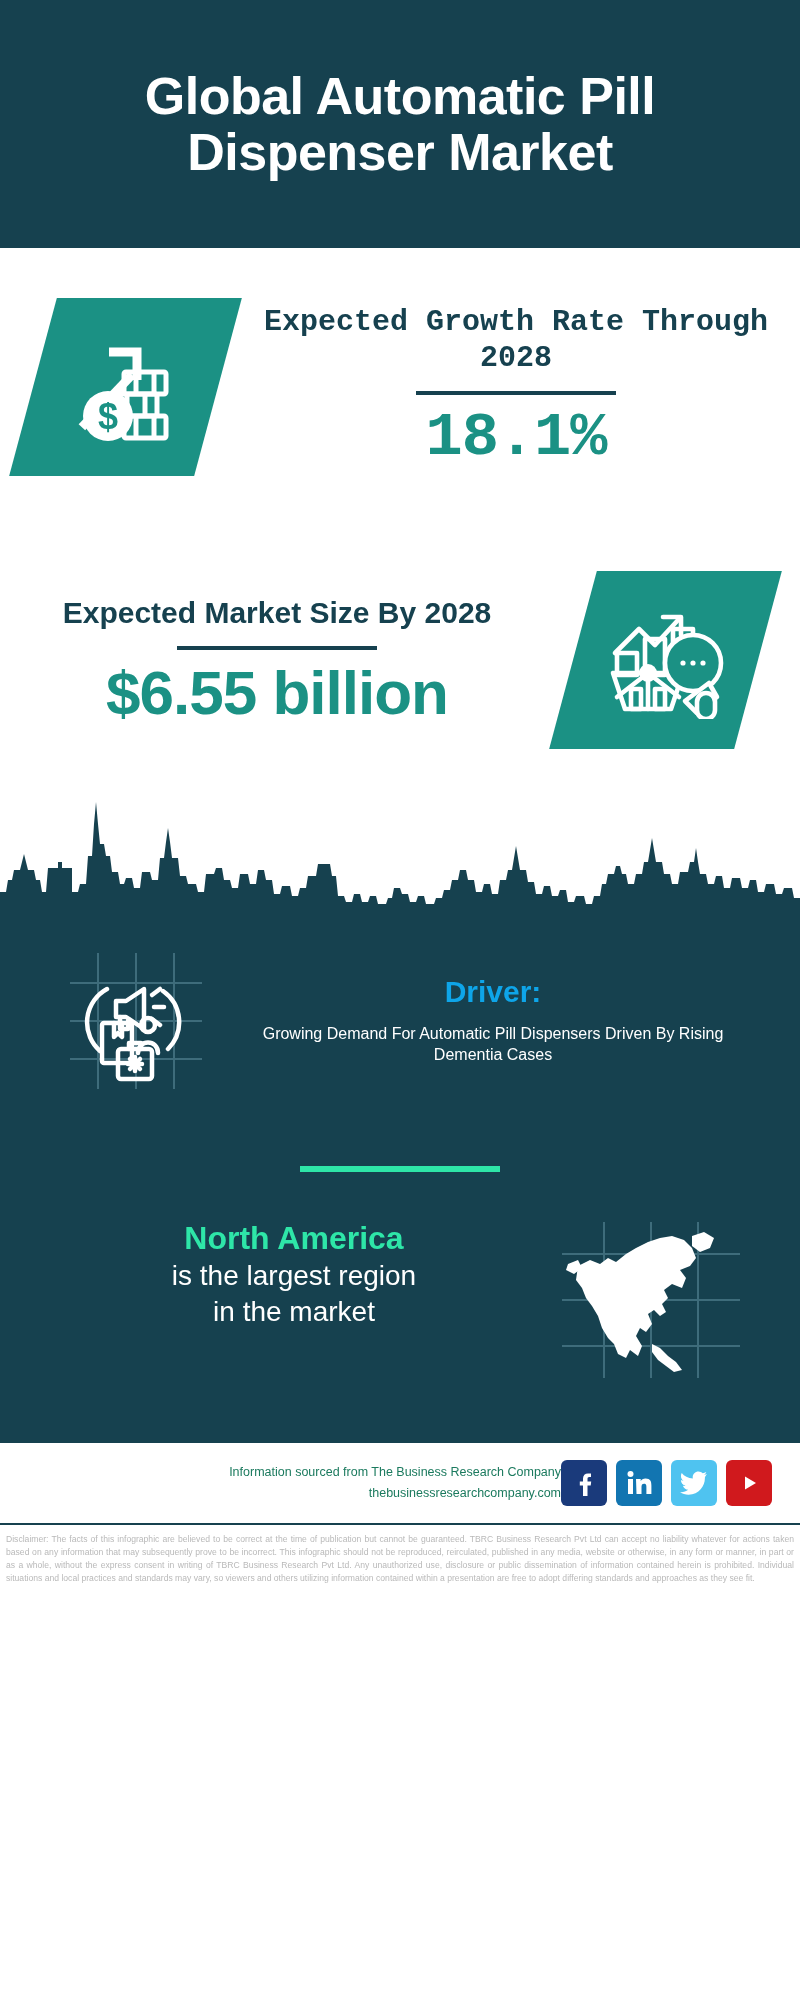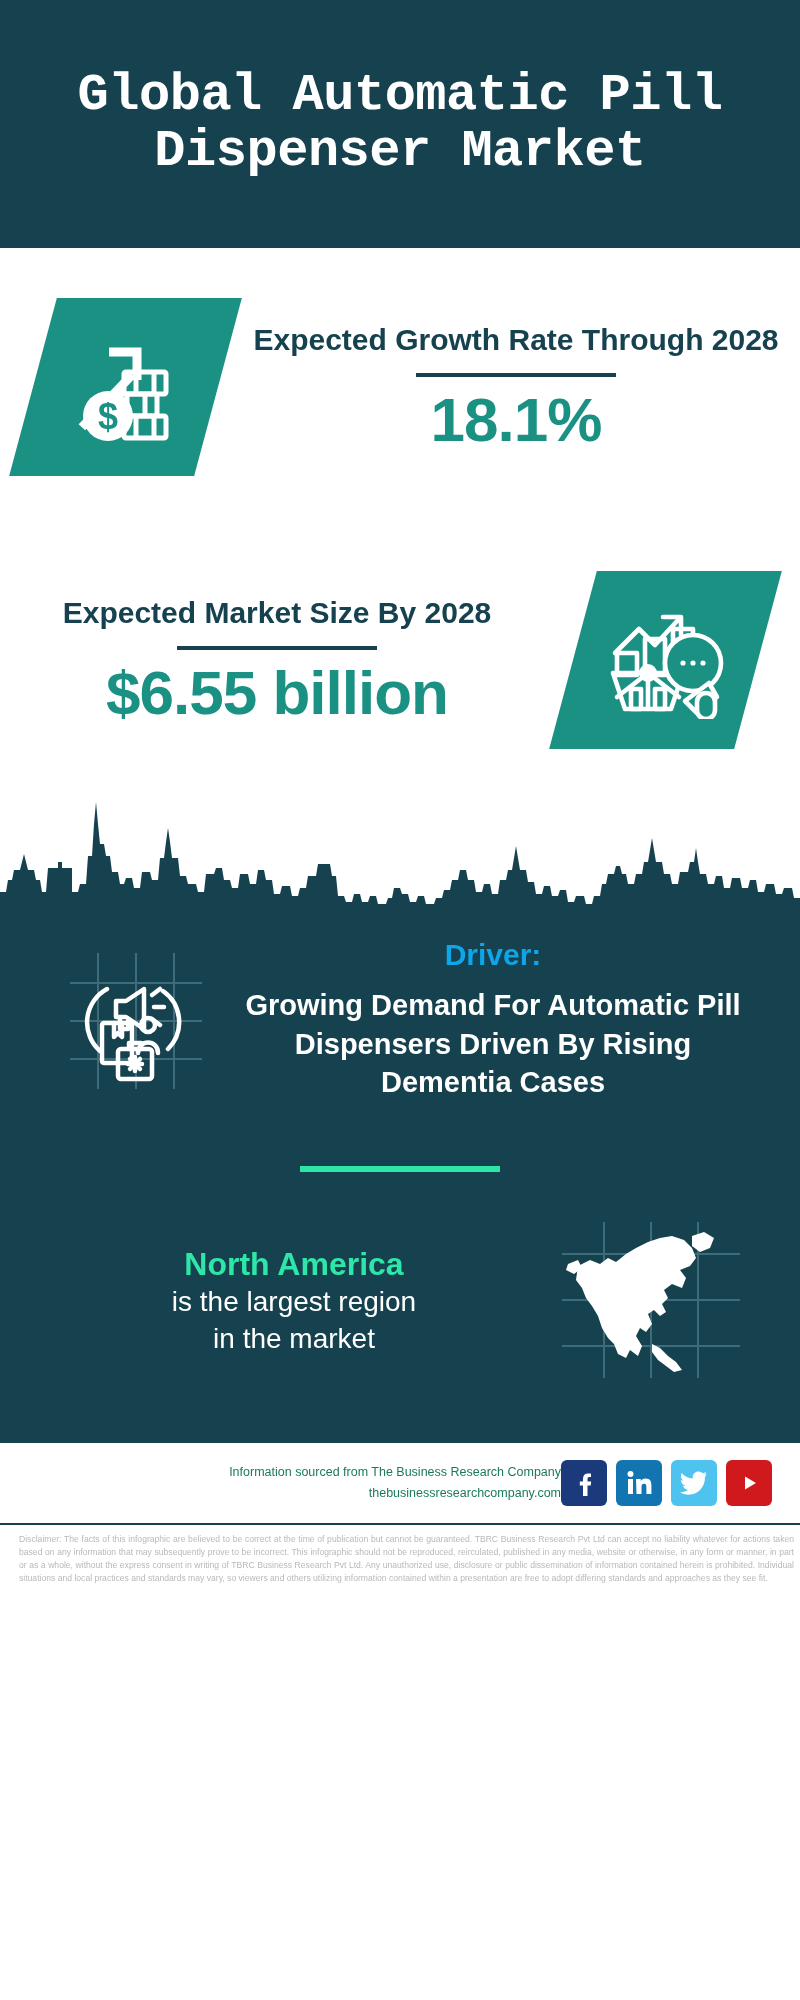--- a/index.html
+++ b/index.html
@@ -11,40 +11,39 @@
     overflow:hidden;
     position:relative;
   }
 
   
   .header {
     background:#16414F;
     height:248px;
     display:flex; align-items:center; justify-content:center;
     padding:0 60px;
-    font-family:Liberation Mono, monospace;
   }
   .header h1 {
     color:#ffffff;
     font-size:52px;
     line-height:1.08;
     font-weight:bold;
     text-align:center;
     letter-spacing:-0.5px;
   }
 
   
   .stat1 {
     height:278px;
     display:flex;
     align-items:center;
     background:#fff;
   }
   .stat1-icon { width:250px; display:flex; justify-content:center; align-items:center; }
-  .stat1-text { flex:1; padding-right:18px; text-align:center; }
+  .stat1-text { flex:1; padding-right:18px; text-align:center;font-family:Liberation Mono, monospace; }
 
   .para {
     width:185px; height:178px;
     background:#1B9184;
     transform:skewX(-15deg);
     display:flex; align-items:center; justify-content:center;
     position:relative;
   }
   .para > svg { transform:skewX(15deg); }
 
@@ -93,29 +92,29 @@
   }
   .driver-icon { width:210px; display:flex; justify-content:center; }
   .driver-text { flex:1; text-align:center; padding-right:24px; }
   .driver-heading {
     color:#0ea5e9;
     font-size:30px; font-weight:bold;
     margin-bottom:14px;
   }
   .driver-body {
     color:#ffffff;
-    font-size:29px; font-weight:bold;
+    font-size:16px; font-weight:normal;
     line-height:1.33;
   }
 
   .sep-wrap { display:flex; justify-content:center; padding:52px 0 46px 0; }
   .sep-green { width:200px; height:6px; background:#2EE6A8; }
 
   .region-row {
-    display:flex; align-items:center;
+    display:flex; align-items:flex-start;
     padding:0 34px 58px 34px;
   }
   .region-text { flex:1; text-align:center; padding-left:18px; }
   .region-map { width:230px; display:flex; justify-content:center; }
   .region-name {
     color:#2EE6A8;
     font-size:32px; font-weight:bold;
     line-height:1.25;
   }
   .region-sub {
@@ -148,21 +147,20 @@
   .s-li { background:#1275B1; }
   .s-tw { background:#4FC3F0; }
   .s-yt { background:#D0191D; }
 
   .disclaimer {
     padding:8px 6px 0 6px;
     color:#B9B9B9;
     font-size:8.6px;
     line-height:1.52;
     text-align:justify;
-    margin-left:13px;
   }
 </style>
 </head>
 <body>
 
 <div class="header">
   <h1>Global Automatic Pill Dispenser Market</h1>
 </div>
 
 <div class="stat1">

